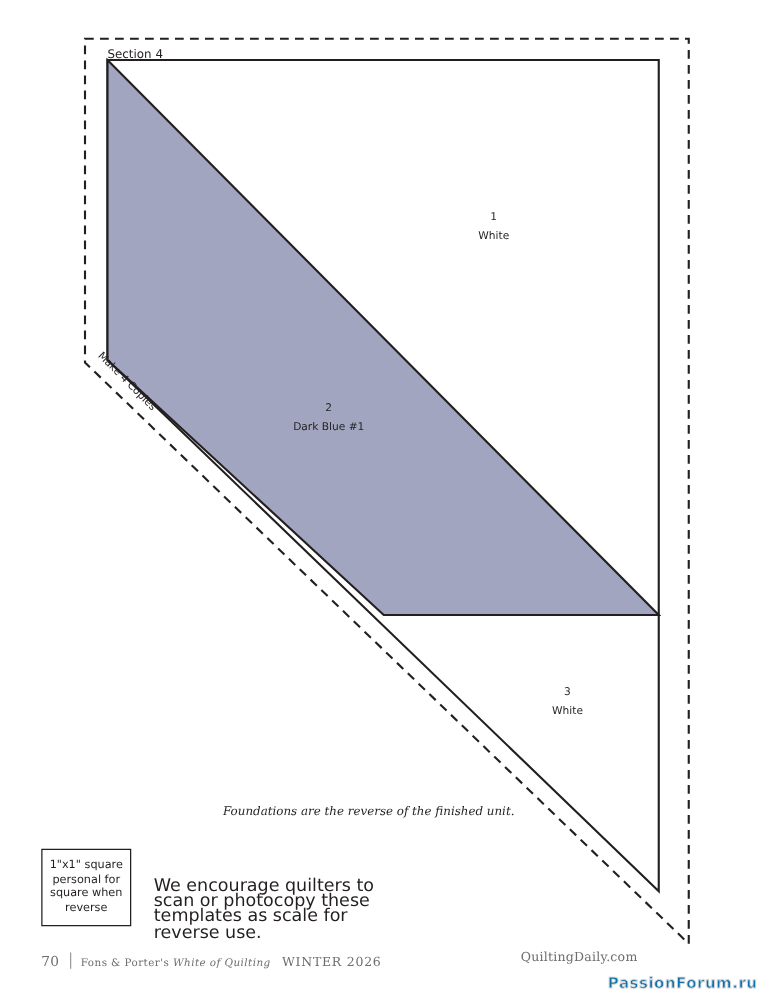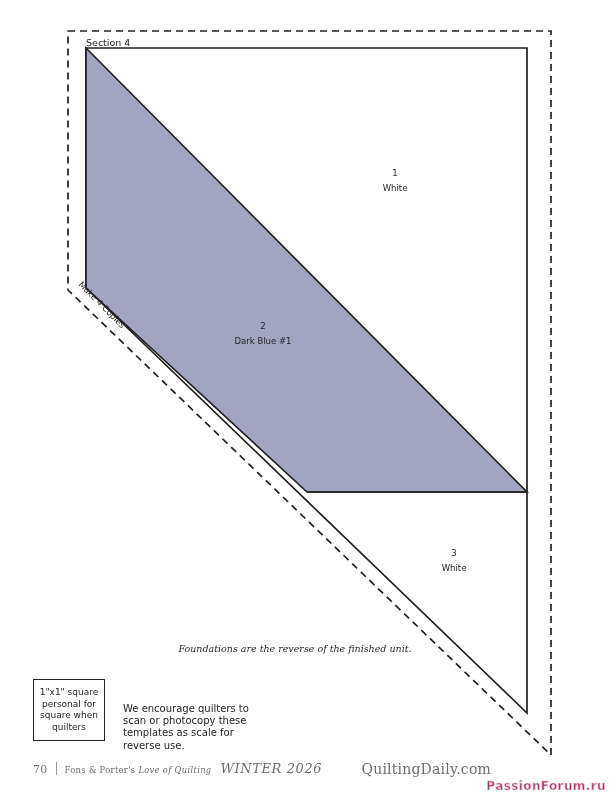--- a/index.html
+++ b/index.html
@@ -80,21 +80,21 @@
     text-align: center;
     color: #231f20;
   }
   #scale-square-text div { white-space: nowrap; }
 
   #encourage-text {
     position: absolute;
     left: 90px;
     top: 24px;
     width: 160px;
-    font-size: 10px;
+    font-size: 14px;
     line-height: 12.2px;
     color: #231f20;
   }
   #encourage-text div { white-space: nowrap; }
 
   
   #footer {
     position: absolute;
     left: 0;
     top: 760px;
@@ -127,47 +127,46 @@
   }
   #footer-brand {
     font-size: 8.3px;
     letter-spacing: 0.35px;
     color: #6d6e71;
   }
   #footer-brand .italic {
     font-style: italic;
   }
   #footer-issue {
-    font-size: 13px;
+    font-size: 10px;
     letter-spacing: 0.6px;
     color: #6d6e71;
     margin-left: 9px;
-    font-style: italic;
   }
   #footer-right {
     position: absolute;
-    right: 49px;
+    right: 30px;
     top: 1px;
     font-family: "DejaVu Serif", serif;
-    font-size: 14px;
+    font-size: 10px;
     letter-spacing: 0.2px;
     color: #6d6e71;
     margin-left: 47px;
   }
 
   
   #watermark {
     position: absolute;
     right: 10px;
     top: 779px;
     font-family: "DejaVu Sans", sans-serif;
     font-size: 12px;
     font-weight: bold;
     letter-spacing: 0.4px;
-    color: #be185d;
+    color: #0369a1;
     -webkit-text-stroke: 0.7px #d8d8dc;
     text-shadow: 0 0 1px #e2e2e6;
     opacity: 0.95;
   }
 </style>
 </head>
 <body>
 
 <div id="page">
 
@@ -197,37 +196,37 @@
     <text class="svg-note" x="295" y="652" text-anchor="middle">Foundations are the reverse of the finished unit.</text>
   </svg>
 
   <div id="info-row">
 
     <div id="scale-square">
       <div id="scale-square-text">
         <div>1"x1" square</div>
         <div>personal for</div>
         <div>square when</div>
-        <div>quilters</div>
+        <div>reverse</div>
       </div>
     </div>
 
     <div id="encourage-text">
       <div>We encourage quilters to</div>
       <div>scan or photocopy these</div>
       <div>templates as scale for</div>
       <div>reverse use.</div>
     </div>
   </div>
 
   <div id="footer">
     <div id="footer-left">
       <span id="footer-page">70</span>
       <span id="footer-rule"></span>
-      <span id="footer-brand"><span>Fons &amp; Porter's </span><span class="italic">Love of Quilting</span></span>
+      <span id="footer-brand"><span>Fons &amp; Porter's </span><span class="italic">White of Quilting</span></span>
       <span id="footer-issue">WINTER 2026</span>
     </div>
     <div id="footer-right">QuiltingDaily.com</div>
   </div>
 
   <div id="watermark">PassionForum.ru</div>
 
 </div>
 
 </body></html>

